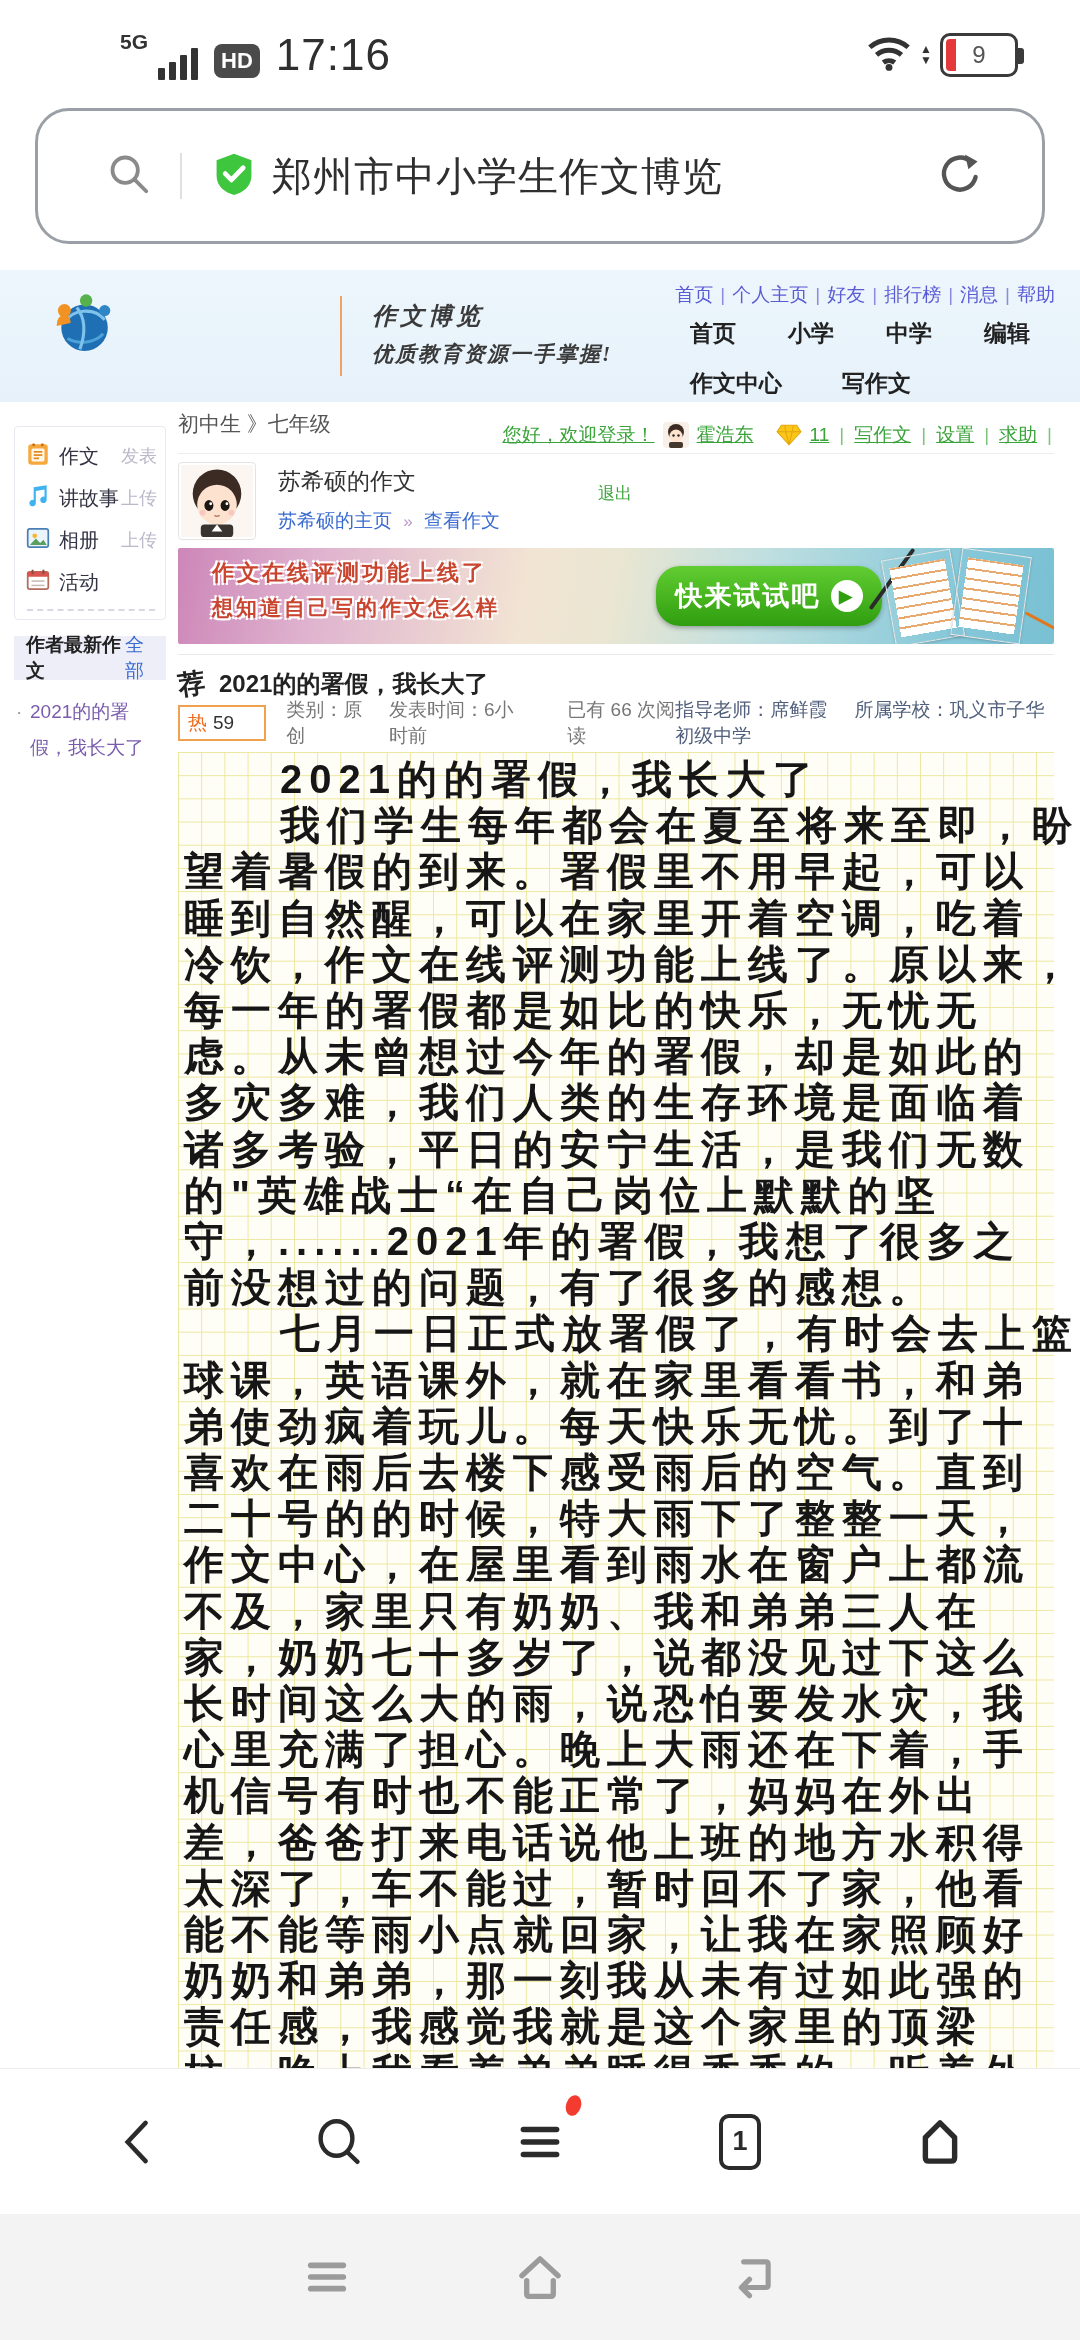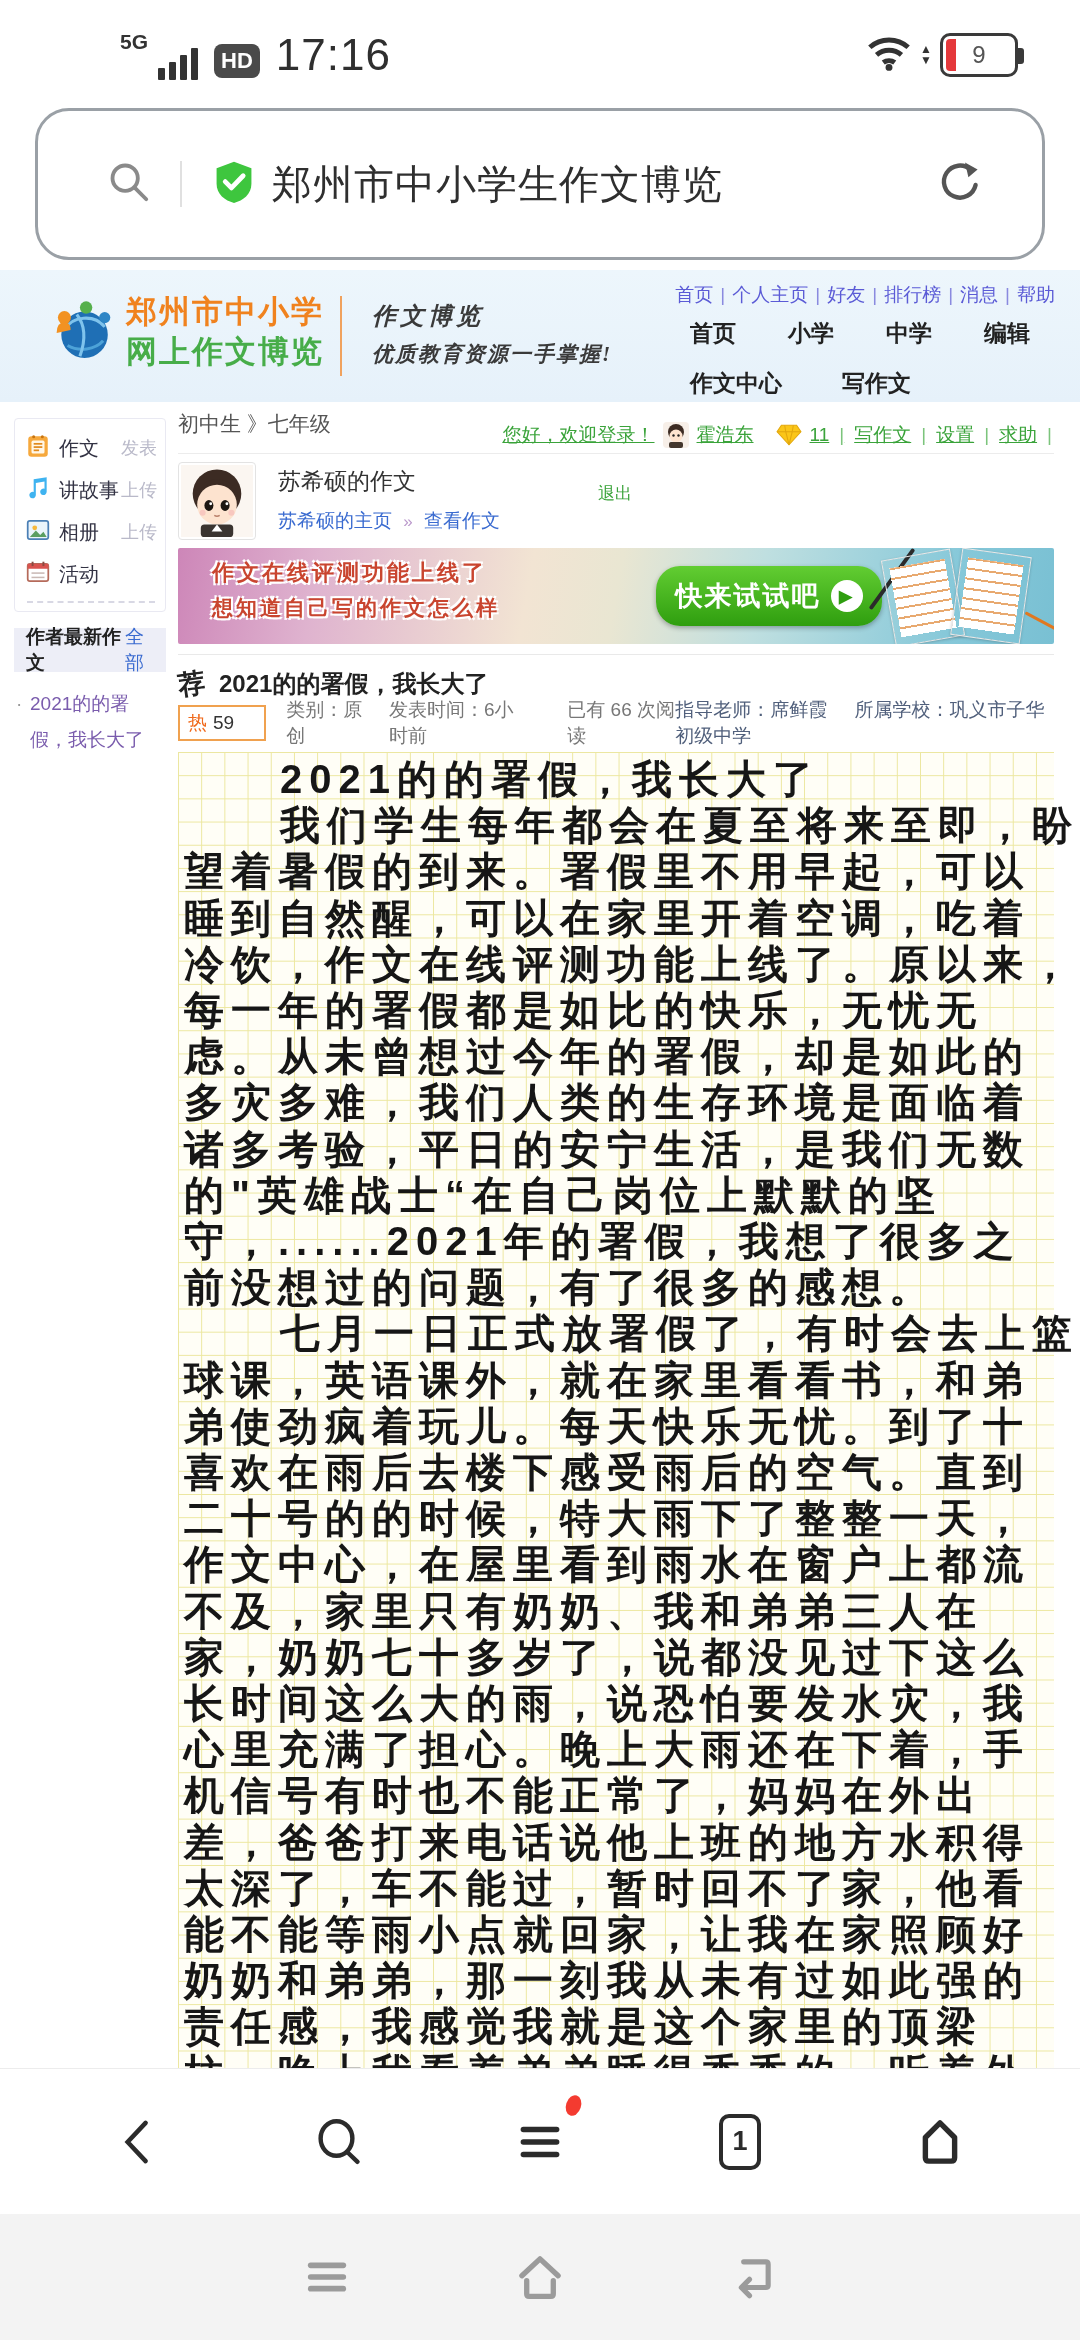--- a/index.html
+++ b/index.html
@@ -21,21 +21,21 @@
   .wifi-arrows { display:flex; flex-direction:column; font-size:12px; color:#333; line-height:11px; }
   .battery { position:relative; width:78px; height:44px; border:3px solid #3a3a3a;
     border-radius:10px; display:flex; align-items:center; justify-content:center; }
   .battery .fill { position:absolute; left:3px; top:3px; bottom:3px; width:10px;
     background:#e5383b; border-radius:4px 0 0 4px; }
   .battery .pct { font-size:24px; color:#555; position:relative; }
   .battery .nub { position:absolute; right:-9px; top:12px; width:6px; height:16px;
     background:#3a3a3a; border-radius:0 3px 3px 0; }
 
   
-  .url-bar { position:absolute; top:108px; left:35px; right:35px; height:152px;
+  .url-bar { position:absolute; top:108px; left:35px; right:35px; height:136px;
     border:3px solid #9aa0a6; border-radius:34px; background:#fff;
     display:flex; align-items:center; }
   .url-divider { width:2px; height:46px; background:#e0e0e0; margin:0 30px 0 28px; }
   .url-text { font-size:40px; color:#2f2f2f; margin-left:16px; letter-spacing:1px; }
 
   
   .site-header { position:absolute; top:270px; left:0; right:0; height:132px;
     background:linear-gradient(#edf6fc,#e6f1fa); }
   .logo-wrap { position:absolute; left:52px; top:22px; display:flex; align-items:center; gap:12px; }
   .logo-text div { font-weight:bold; font-size:31px; letter-spacing:2px; line-height:40px; }
@@ -53,21 +53,21 @@
   .nav-tabs a { font-size:23px; font-weight:bold; color:#222; text-decoration:none; }
   .nav-tabs2 { position:absolute; left:690px; top:98px; display:flex; gap:60px; }
   .nav-tabs2 a { font-size:23px; font-weight:bold; color:#222; text-decoration:none; }
 
   
   .breadcrumb-row { position:absolute; top:402px; left:0; right:0; height:38px; }
   .breadcrumb { position:absolute; left:178px; top:8px; font-size:21px; color:#555; }
 
   
   .sidebar { position:absolute; top:418px; left:14px; width:152px; }
-  .side-menu { border:1px solid #e9e9f2; border-radius:4px; background:#fff; padding:8px 8px 4px 10px; }
+  .side-menu { border:1px solid #e9e9f2; border-radius:4px; background:#fff; padding:8px 8px 4px 10px;margin-top:8px; }
   .side-item { display:flex; align-items:center; height:42px; }
   .side-item .lbl { font-size:20px; color:#334; margin-left:8px; }
   .side-item .act { margin-left:auto; font-size:18px; color:#b9b9c9; }
   .side-dashed { border-bottom:2px dashed #d8d8e4; margin:6px 2px 4px 2px; }
   .latest-header { margin-top:16px; background:#edeef7; height:44px; display:flex;
     align-items:center; padding:0 8px 0 12px; }
   .latest-header .t { font-size:19px; font-weight:bold; color:#222; }
   .latest-header .all { margin-left:auto; font-size:19px; color:#3a6bd0; text-decoration:none; }
   .latest-list { margin-top:14px; }
   .latest-item { position:relative; padding-left:16px; font-size:19px; color:#7a5cad;
@@ -221,24 +221,20 @@
       <svg width="62" height="62" viewBox="0 0 40 40">
         <circle cx="21" cy="23" r="15" fill="#1f6fb5"></circle>
         <path d="M8 20 A15 13 0 0 1 34 18" fill="none" stroke="#7fc3ec" stroke-width="2"></path>
         <path d="M10 30 A16 12 0 0 0 33 27" fill="none" stroke="#4da2d8" stroke-width="2"></path>
         <path d="M16 10 Q24 20 18 37" fill="none" stroke="#7fc3ec" stroke-width="2"></path>
         <circle cx="8" cy="12" r="4.2" fill="#f29222"></circle>
         <path d="M3 22 Q3 15 8 15 Q12 15 12 20 Z" fill="#f29222"></path>
         <circle cx="22" cy="5.5" r="4" fill="#56b04c"></circle>
         <circle cx="34" cy="12" r="3.6" fill="#2e86c6"></circle>
       </svg>
-    </span>
-    <span class="logo-text">
-      <div class="logo-l1">郑州市中小学</div>
-      <div class="logo-l2">网上作文博览</div>
     </span>
   </div>
   <span class="hdr-divider"></span>
   <div class="slogan">
     <div>作文博览</div>
     <div>优质教育资源一手掌握!</div>
   </div>
   <div class="top-links"><a class="toplink" href="#">首页</a><span class="sep">|</span><a class="toplink" href="#">个人主页</a><span class="sep">|</span><a class="toplink" href="#">好友</a><span class="sep">|</span><a class="toplink" href="#">排行榜</a><span class="sep">|</span><a class="toplink" href="#">消息</a><span class="sep">|</span><a class="toplink" href="#">帮助</a></div>
   <div class="nav-tabs">
       <a href="#">首页</a>

